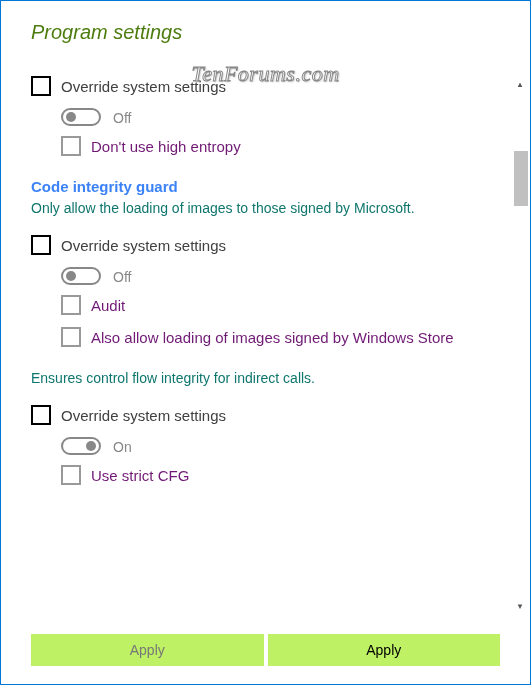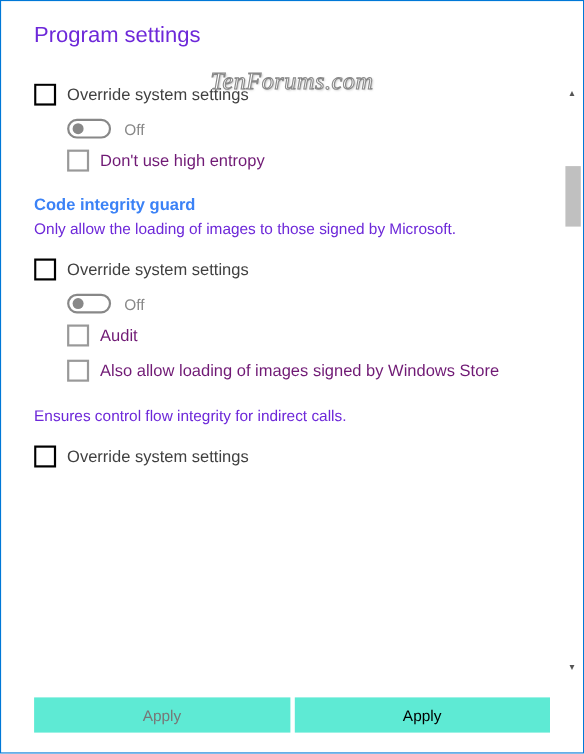--- a/index.html
+++ b/index.html
@@ -12,22 +12,23 @@
       background: #fff;
       width: 531px;
       height: 685px;
       border: 1px solid #0078d7;
       position: relative;
       overflow: hidden;
     }
     .title {
       font-size: 20px;
       font-weight: 400;
-      color: #6d28d9;
+      color: #4d7c0f;
       padding: 20px 0 0 30px;
+      font-style: italic;
     }
     .watermark {
       position: absolute;
       top: 60px;
       left: 50%;
       transform: translateX(-50%);
       font-size: 22px;
       font-weight: normal;
       font-style: italic;
       color: #fff;
@@ -136,36 +137,36 @@
       color: #888;
     }
     .section-heading {
       font-size: 15px;
       font-weight: 600;
       color: #3b82f6;
       margin-bottom: 4px;
     }
     .section-desc {
       font-size: 14px;
-      color: #6d28d9;
+      color: #0f766e;
       margin-bottom: 18px;
       line-height: 1.3;
     }
     .button-bar {
       position: absolute;
       bottom: 18px;
       left: 30px;
       right: 30px;
       display: flex;
       gap: 4px;
     }
     .btn {
       flex: 1;
       height: 32px;
-      background: #5eead4;
+      background: #bef264;
       border: none;
       font-size: 14px;
       font-family: inherit;
       cursor: pointer;
       color: #000;
     }
     .btn.disabled {
       color: #777;
       cursor: default;
     }
@@ -222,20 +223,32 @@
       </div>
     </div>
   </div>
 
   <div class="section">
     <div class="section-desc">Ensures control flow integrity for indirect calls.</div>
     <div class="checkbox-row">
       <div class="checkbox"></div>
       <span class="checkbox-label">Override system settings</span>
     </div>
+    <div class="indented">
+      <div class="toggle-row">
+        <div class="toggle on">
+          <div class="toggle-knob"></div>
+        </div>
+        <span class="toggle-label">On</span>
+      </div>
+      <div class="checkbox-row">
+        <div class="checkbox disabled"></div>
+        <span class="checkbox-label disabled">Use strict CFG</span>
+      </div>
+    </div>
   </div>
 
 </div>
 
 <div class="scrollbar-track">
   <div class="scroll-arrow">▴</div>
   <div class="scroll-arrow" style="position:absolute;bottom:0;">▾</div>
 </div>
 <div class="scroll-thumb" style="top:150px;"></div>
 

